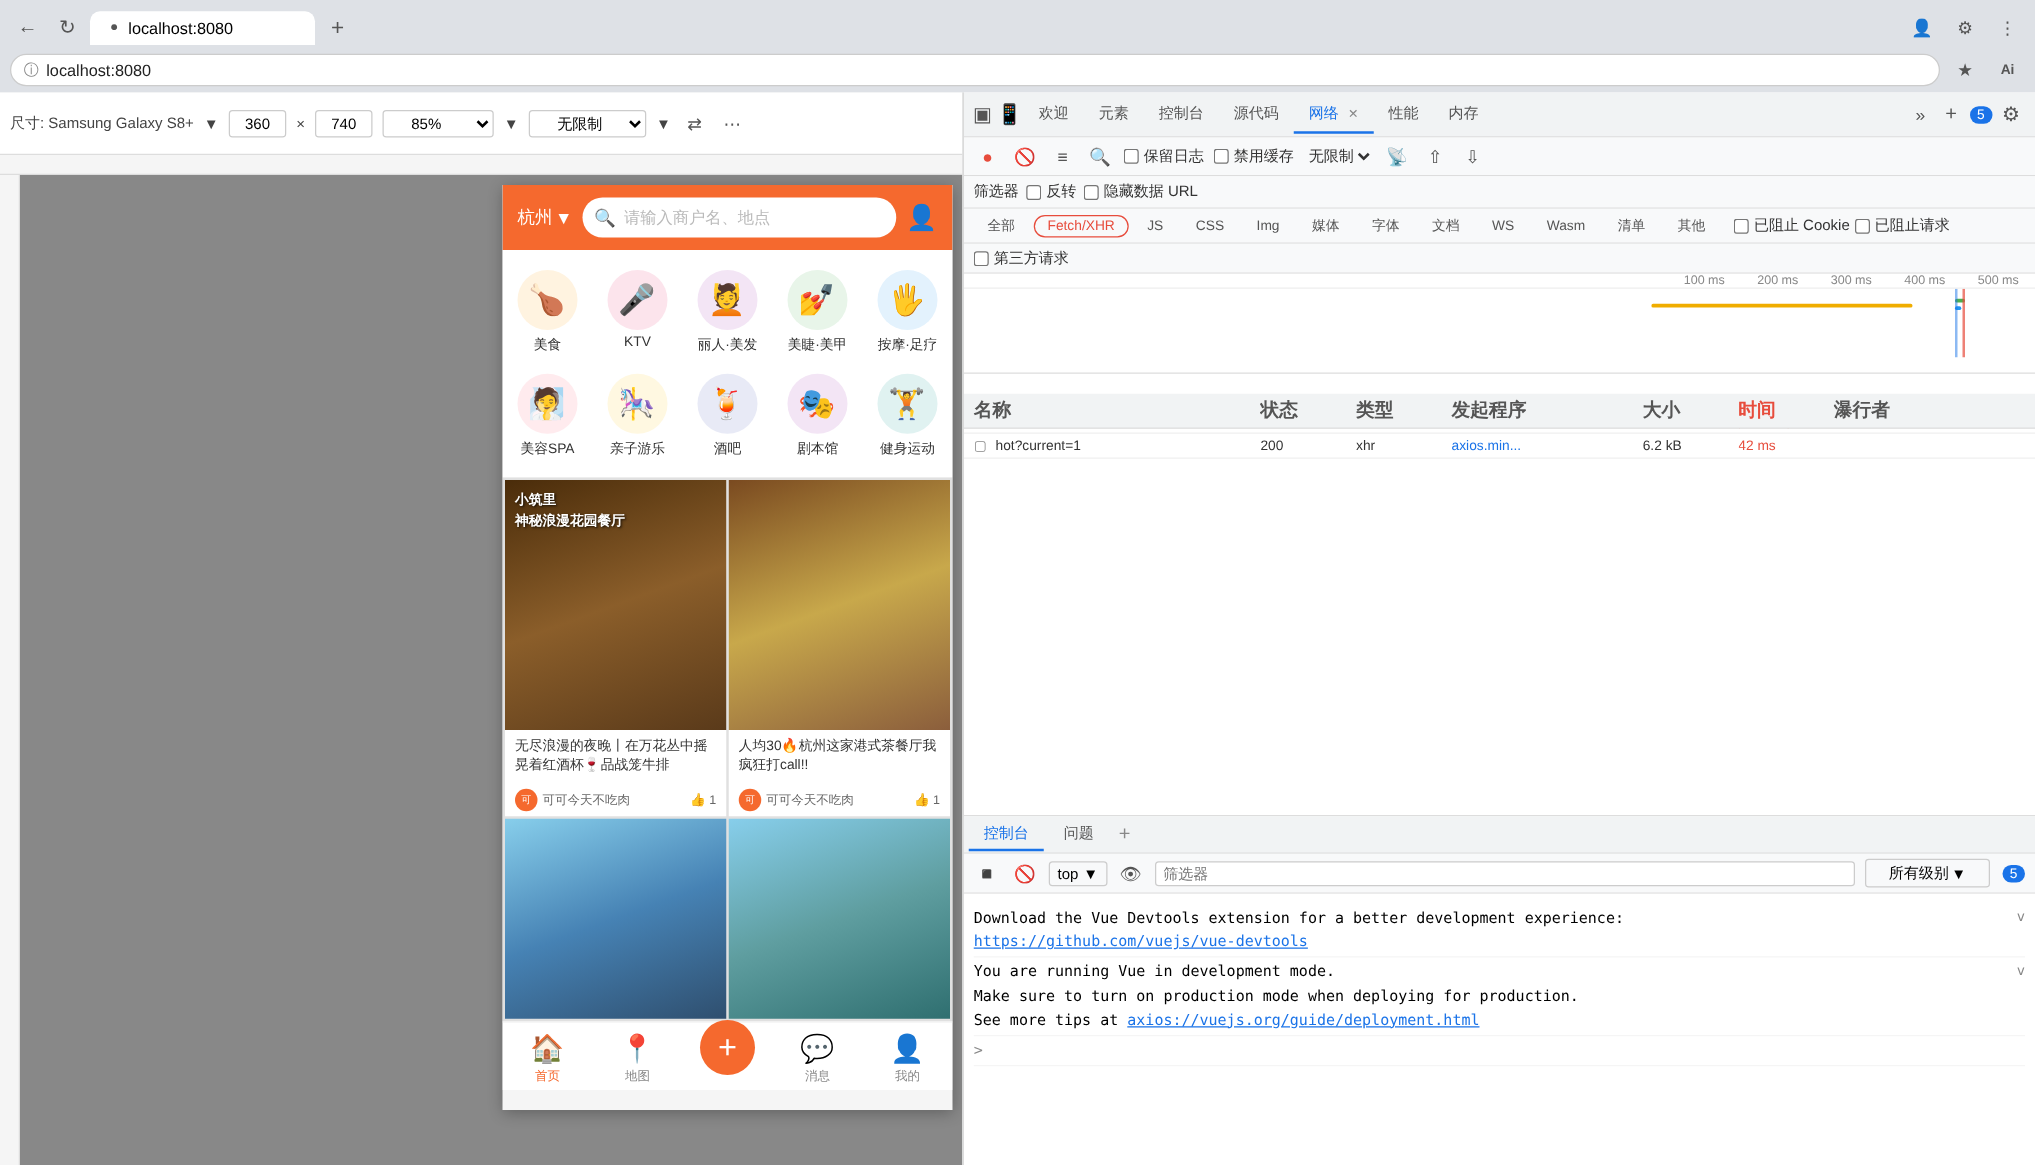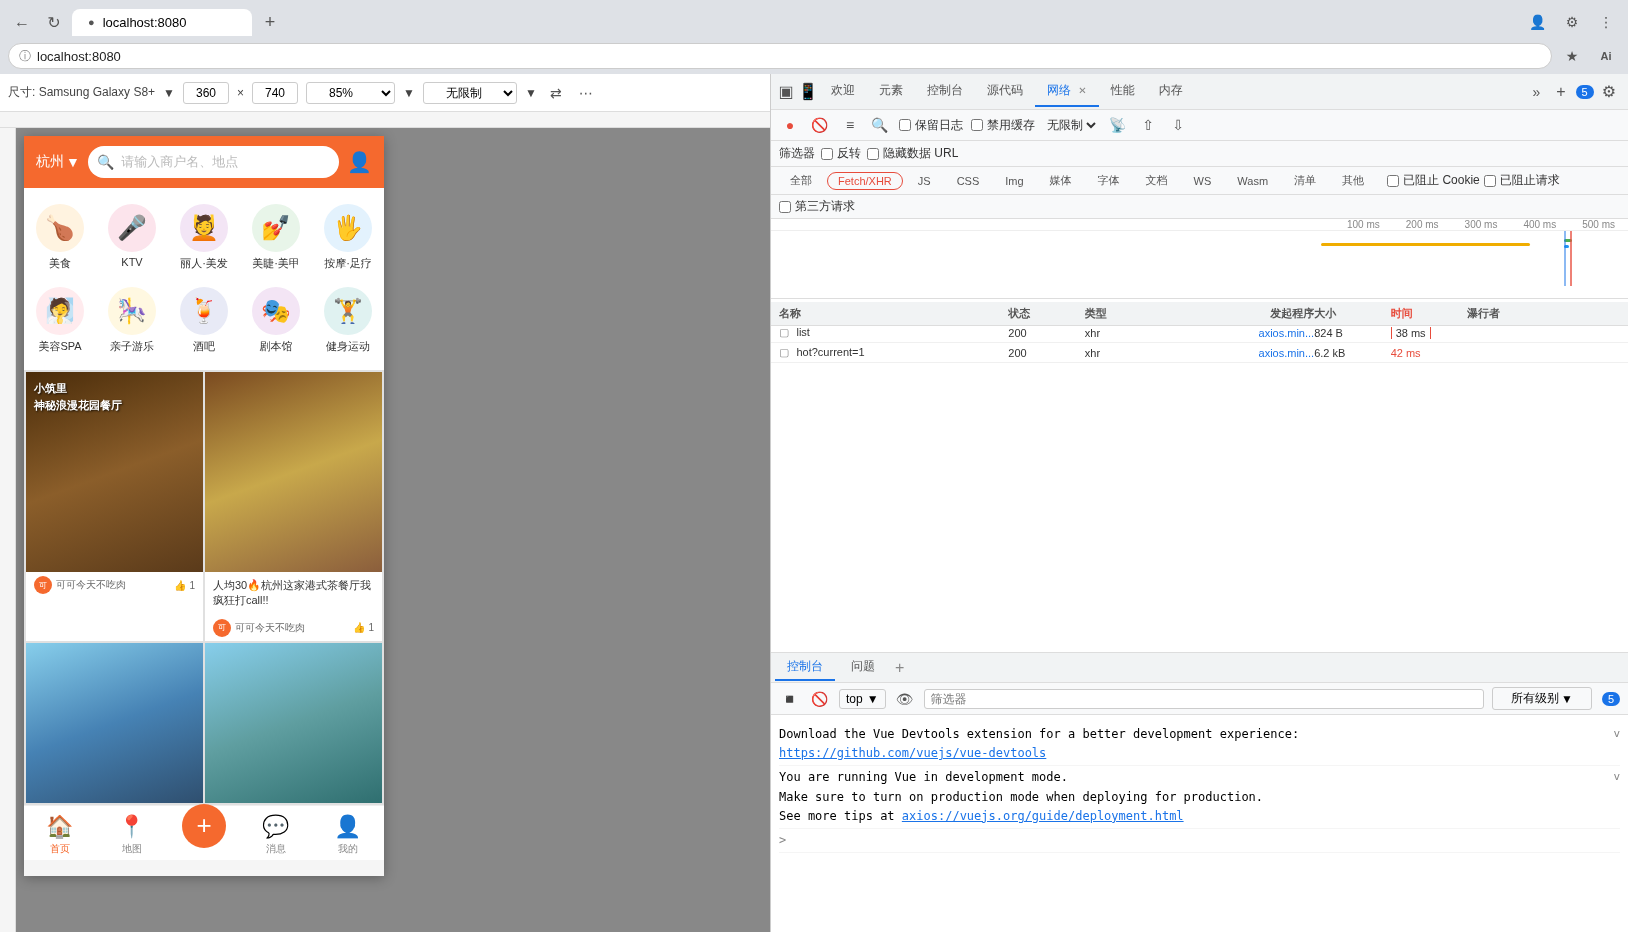--- a/index.html
+++ b/index.html
@@ -12,21 +12,21 @@
     .tab-item { background: #fff; border-radius: 8px 8px 0 0; padding: 6px 16px; font-size: 13px; display: flex; align-items: center; gap: 8px; min-width: 180px; }
     .address-bar-row { display: flex; align-items: center; padding: 4px 8px; background: #dee1e6; gap: 6px; height: 36px; }
     .address-bar { flex: 1; height: 26px; border-radius: 13px; background: #fff; border: 1px solid #ccc; display: flex; align-items: center; padding: 0 10px; font-size: 13px; color: #222; }
     .browser-action-btn { width: 28px; height: 28px; border-radius: 50%; border: none; background: transparent; cursor: pointer; display: flex; align-items: center; justify-content: center; color: #555; font-size: 14px; }
 
     
     .main-split { display: flex; width: 100%; height: calc(932px - 74px); }
 
     
     .mobile-pane { width: 770px; background: #f0f0f0; display: flex; flex-direction: column; }
-    .device-toolbar { background: #fff; height: 38px; display: flex; align-items: center; padding: 0 8px; gap: 8px; border-bottom: 1px solid #ddd; font-size: 12px; color: #444; }
+    .device-toolbar { background: #fff; height: 50px; display: flex; align-items: center; padding: 0 8px; gap: 8px; border-bottom: 1px solid #ddd; font-size: 12px; color: #444; }
     .size-input { width: 46px; height: 22px; border: 1px solid #ccc; border-radius: 3px; text-align: center; font-size: 12px; }
     .zoom-select { border: 1px solid #ccc; border-radius: 3px; padding: 2px 18px; font-size: 12px; cursor: pointer; background: #fff; }
 
     
     .app-frame { width: 360px; background: #f5f5f5; min-height: 740px; position: relative; overflow: hidden; box-shadow: 0 2px 12px rgba(0,0,0,0.3); }
     .app-header { background: #f5692e; height: 52px; display: flex; align-items: center; padding: 0 12px; gap: 8px; }
     .location-btn { color: #fff; font-size: 14px; display: flex; align-items: center; gap: 2px; cursor: pointer; }
     .search-box { flex: 1; height: 32px; background: #fff; border-radius: 16px; display: flex; align-items: center; padding: 0 10px; gap: 6px; }
     .search-icon { color: #aaa; font-size: 14px; }
     .search-placeholder { color: #bbb; font-size: 13px; }
@@ -76,26 +76,26 @@
     .nt-select { border: none; background: transparent; font-size: 12px; color: #333; cursor: pointer; }
     .filter-row { display: flex; align-items: center; padding: 4px 8px; border-bottom: 1px solid #ddd; gap: 6px; overflow: hidden; background: #f8f9fa; }
     .filter-chip { padding: 2px 10px; border-radius: 10px; font-size: 11px; cursor: pointer; color: #555; border: 1px solid transparent; }
     .filter-chip.selected { border: 1px solid #e74c3c; color: #e74c3c; }
 
     
     .timeline { height: 80px; background: #fff; border-bottom: 1px solid #ddd; position: relative; overflow: hidden; }
 
     
     .network-table { flex: 1; overflow-y: auto; overflow-x: hidden; }
-    .nt-header { display: flex; background: #f1f3f4; border-bottom: 1px solid #ddd; padding: 4px 8px; font-size: 11px; color: #555; font-weight: 600; position: sticky; top: 3px; }
+    .nt-header { display: flex; background: #f1f3f4; border-bottom: 1px solid #ddd; padding: 4px 8px; font-size: 15px; color: #555; font-weight: 600; position: sticky; top: 16px; }
     .nt-col { overflow: hidden; text-overflow: ellipsis; white-space: nowrap; }
     .nt-col.name { flex: 3; }
     .nt-col.status { flex: 1; }
     .nt-col.type { flex: 1; }
-    .nt-col.initiator { flex: 2; text-align: right; }
+    .nt-col.initiator { flex: 2; }
     .nt-col.size { flex: 1; }
     .nt-col.time { flex: 1; color: #e74c3c; }
     .nt-col.waterfall { flex: 2; }
     .nt-row { display: flex; padding: 3px 8px; font-size: 11px; color: #333; border-bottom: 1px solid #f0f0f0; cursor: pointer; align-items: center; }
     .nt-row .time-highlight { background: transparent; border: 1.5px solid #e74c3c; padding: 1px 4px; border-radius: 2px; color: #333; }
 
     
     .network-summary { padding: 4px 8px; font-size: 11px; color: #555; border-top: 1px solid #ddd; background: #f8f9fa; display: flex; flex-wrap: wrap; gap: 4px; align-items: center; }
     .ns-blue { color: #1a73e8; }
     .ns-red { color: #e74c3c; }
@@ -168,21 +168,21 @@
       </select>
       <span>▼</span>
       <button class="nt-btn">⇄</button>
       <button class="nt-btn">⋯</button>
     </div>
 
     <div style="height:16px;background:#f5f5f5;border-bottom:1px solid #ddd;"></div>
 
     <div style="display:flex;flex:1;overflow:hidden;">
       <div style="width:16px;background:#f5f5f5;border-right:1px solid #ddd;"></div>
-      <div style="flex:1;background:#888;display:flex;justify-content:flex-start;align-items:flex-start;padding:8px;overflow-y:auto;">
+      <div style="flex:1;background:#888;display:flex;justify-content:flex-end;align-items:flex-start;padding:8px;overflow-y:auto;">
 
         <div class="app-frame">
 
           <div class="app-header">
             <div class="location-btn">
               <span>杭州</span>
               <span>▼</span>
             </div>
             <div class="search-box">
               <span class="search-icon">🔍</span>
@@ -233,20 +233,21 @@
               <span class="cat-label">健身运动</span>
             </div>
           </div>
 
           <div class="feed-grid">
 
             <div class="feed-item">
               <div style="width:100%;height:200px;background:linear-gradient(160deg,#4a2c0a,#8B5E2A,#5a3a1a);position:relative;">
                 <div style="position:absolute;top:8px;left:8px;color:#fff;font-size:11px;font-weight:bold;text-shadow:1px 1px 2px rgba(0,0,0,0.8);line-height:1.5;">小筑里<br>神秘浪漫花园餐厅</div>
               </div>
+              <div class="feed-caption">无尽浪漫的夜晚丨在万花丛中摇晃着红酒杯🍷品战笼牛排</div>
               <div class="feed-meta">
                 <div class="feed-avatar">可</div>
                 <span class="feed-author">可可今天不吃肉</span>
                 <span class="feed-likes">👍 1</span>
               </div>
             </div>
 
             <div class="feed-item">
               <div style="width:100%;height:200px;background:linear-gradient(160deg,#7a4a20,#c8a84b,#8B5E3C);position:relative;"></div>
               <div class="feed-caption">人均30🔥杭州这家港式茶餐厅我疯狂打call!!</div>

